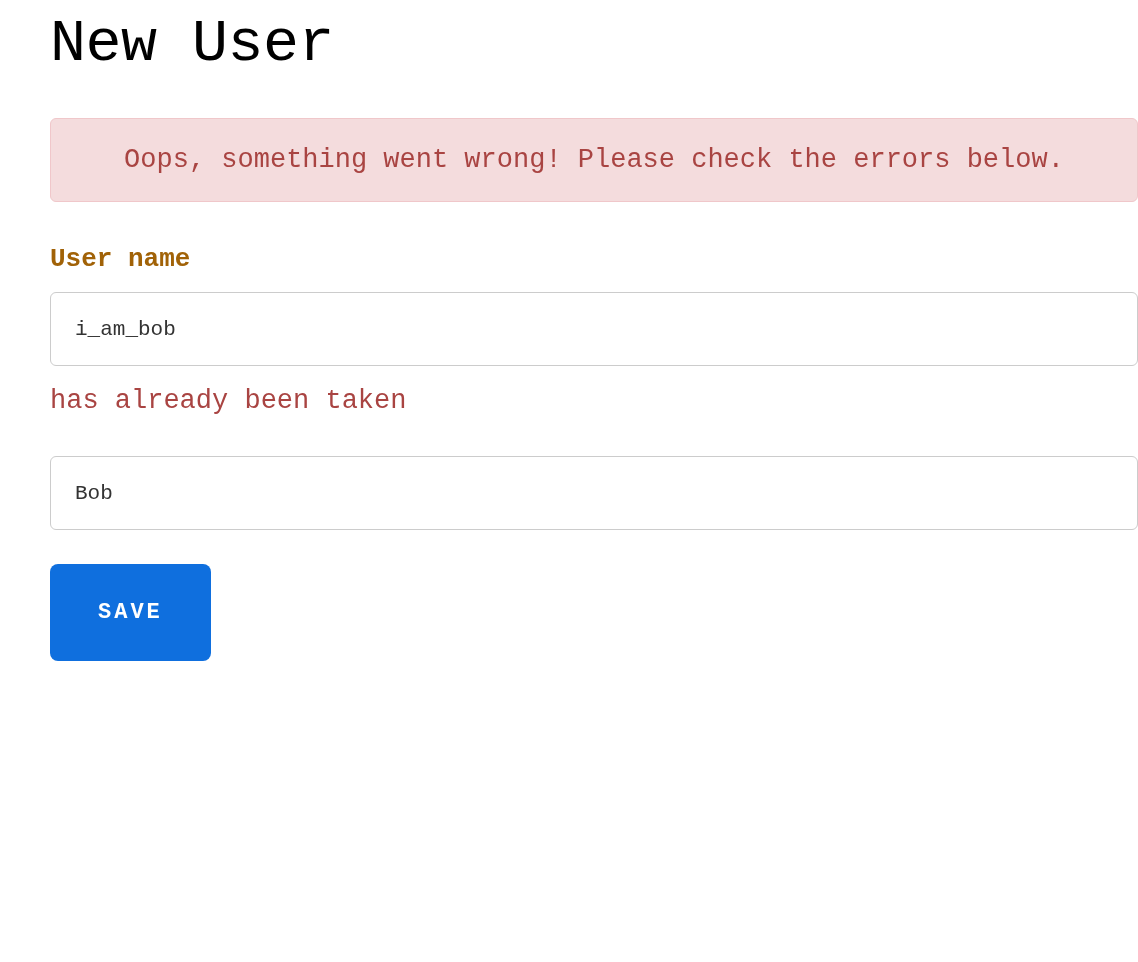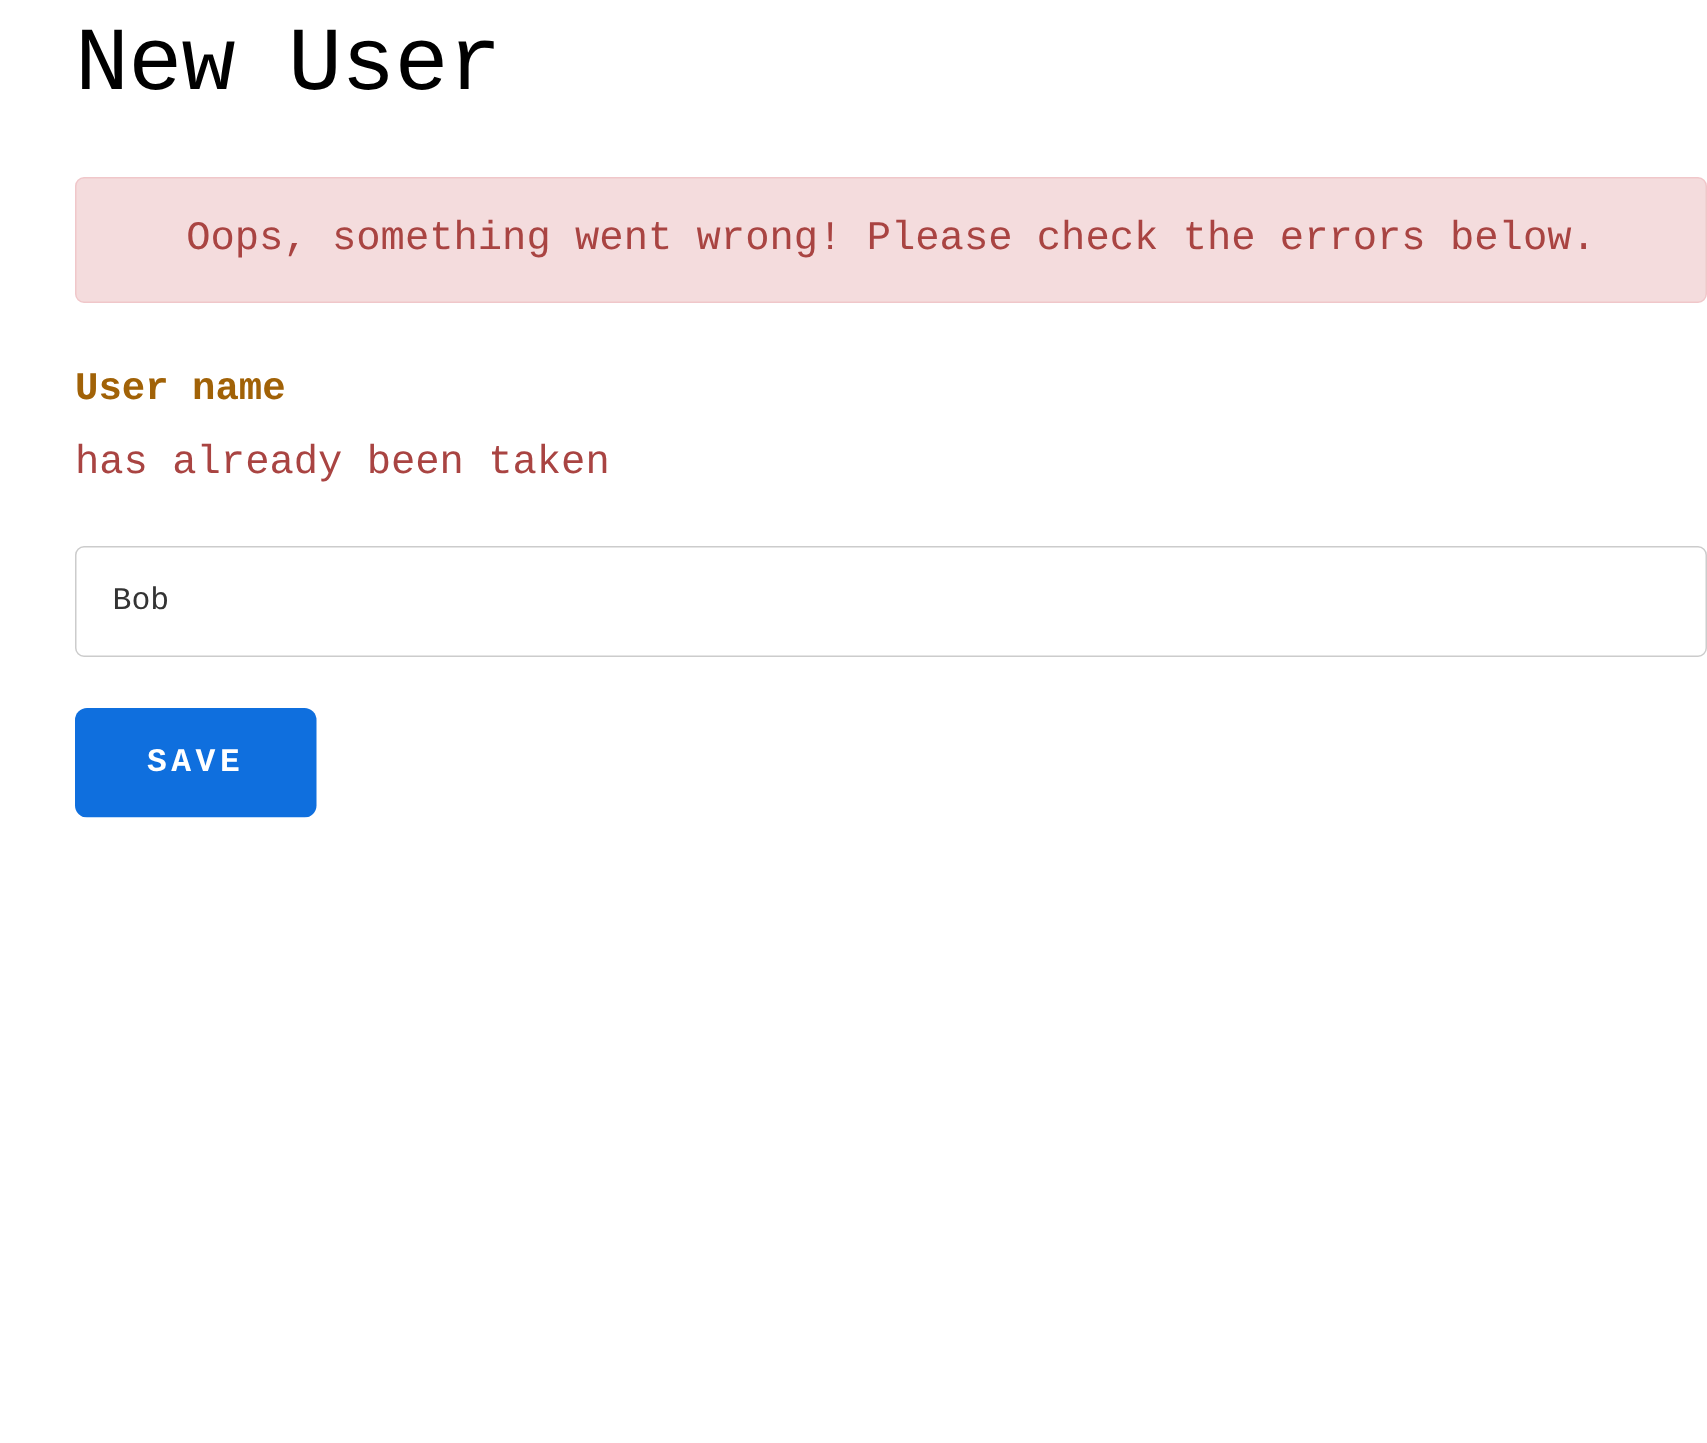--- a/index.html
+++ b/index.html
@@ -65,41 +65,42 @@
       font-size: 27px;
       font-weight: 400;
       margin-top: 20px;
       margin-bottom: 40px;
     }
     .save-button {
       background-color: #0f6fde;
       color: #ffffff;
       border: none;
       border-radius: 8px;
-      padding: 24px 48px;
+      padding: 36px 48px;
       font-size: 22px;
       font-weight: 700;
       letter-spacing: 3px;
       cursor: pointer;
       font-family: inherit;
       margin-top: 6px;
     }
   </style>
 </head>
 <body>
 
 <div class="container">
   <h1 class="page-title">New User</h1>
 
   <div class="error-banner">
     <span class="error-banner-text">Oops, something went wrong! Please check the errors below.</span>
   </div>
 
   <div class="field-group">
     <label class="field-label">User name</label>
+    <input type="text" class="text-input" value="i_am_bob" style="">
     <div class="field-error">has already been taken</div>
   </div>
 
   <div class="field-group">
     <input type="text" class="text-input" value="Bob" style="">
   </div>
 
   <div class="field-group">
   </div>
 

